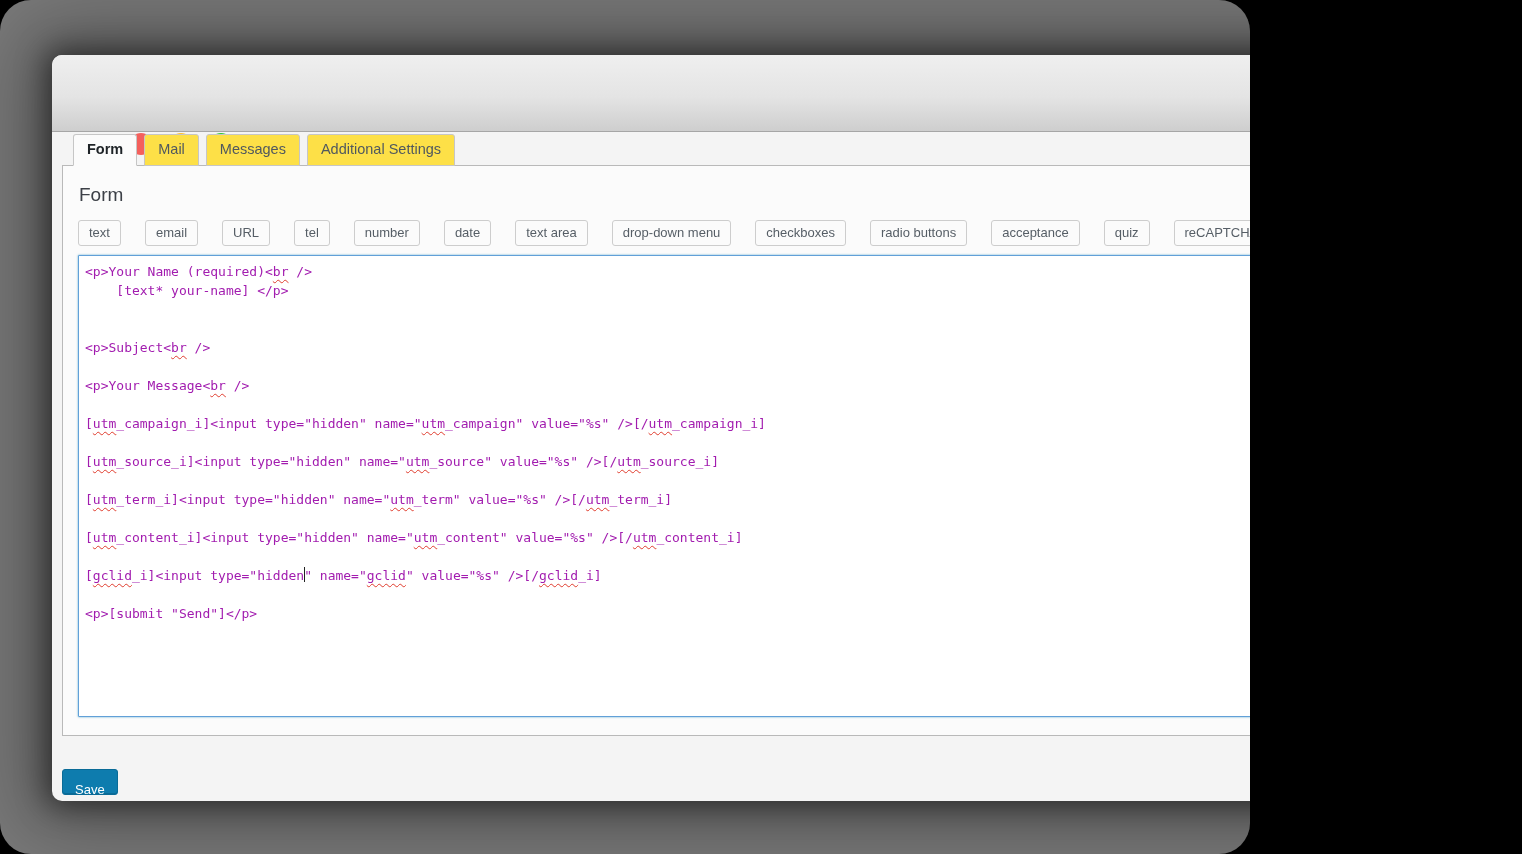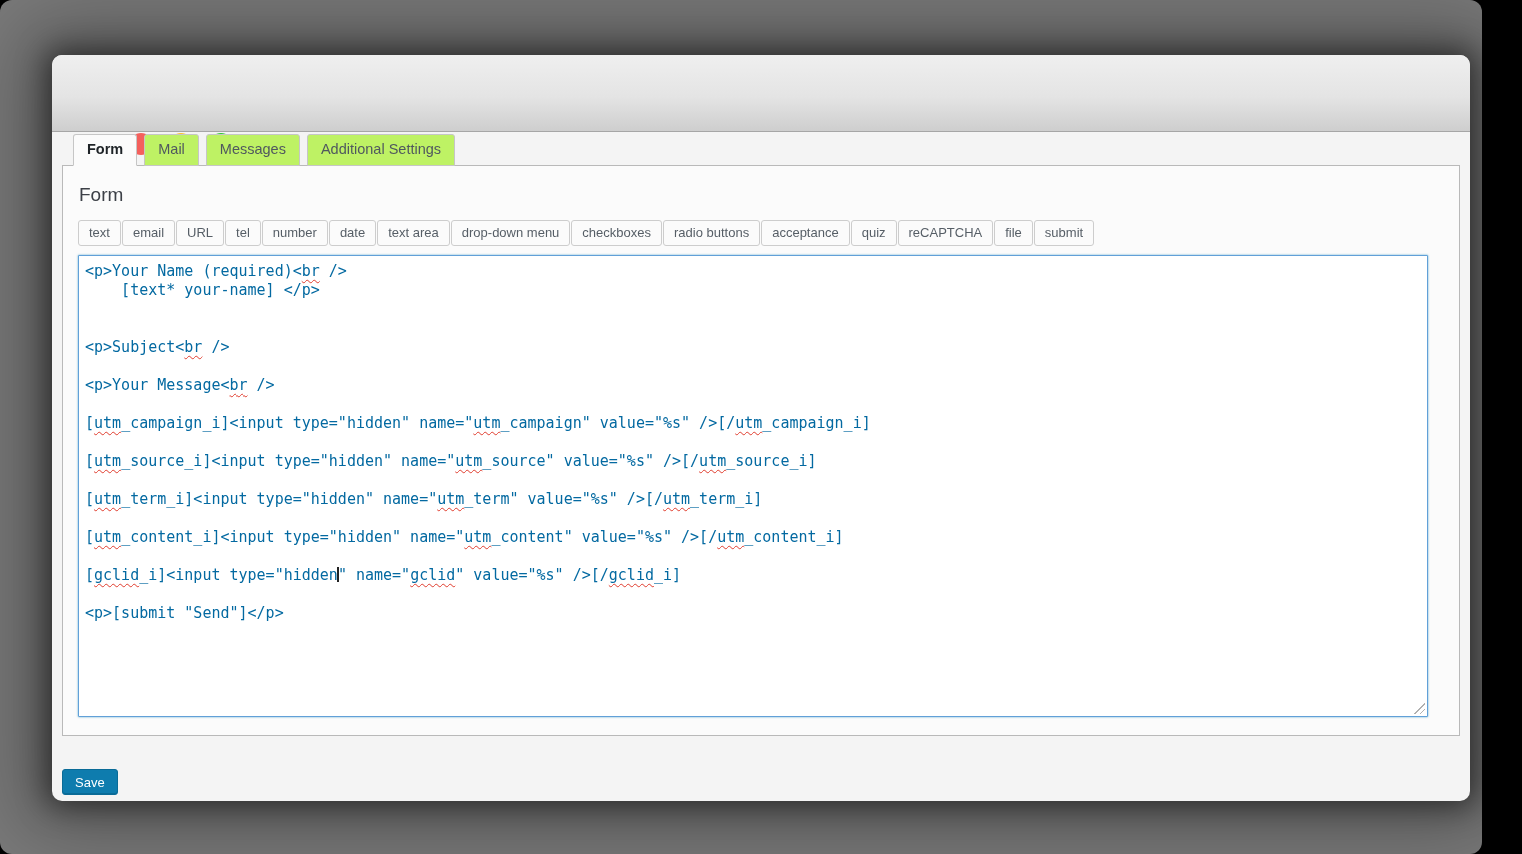--- a/index.html
+++ b/index.html
@@ -1,55 +1,55 @@
 <!DOCTYPE html>
 <html><head>
 <meta charset="utf-8">
 <style>
   html,body{margin:0;padding:0;background:#000;width:1522px;height:854px;overflow:hidden;
     font-family:"Liberation Sans", sans-serif;}
-  .backdrop{position:absolute;left:0;top:0;width:1482px;height:854px;background:#7a7a7a;
-    border-radius:12px;overflow:hidden;}
+  .backdrop{position:absolute;left:0;top:0;width:1250px;height:854px;background:#7a7a7a;
+    border-radius:31px;overflow:hidden;}
   .window{position:absolute;left:52px;top:55px;width:1418px;height:746px;background:#f4f4f4;
     border-radius:10px;overflow:hidden;
     box-shadow:0 0 28px 6px rgba(0,0,0,.5), 0 0 80px 30px rgba(0,0,0,.3);}
   
   .titlebar{height:76px;background:linear-gradient(180deg,#efefef 0%,#e4e4e4 55%,#cecece 100%);
     border-bottom:1px solid #a6a6a6;position:relative;}
   .tl{position:absolute;top:78px;width:22px;height:22px;border-radius:50%;}
   .tl.red{left:78px;background:#f4605c;}
   .tl.yellow{left:118px;background:#fbbe2e;}
   .tl.green{left:158px;background:#2fc337;}
   
   .content{padding:2px 10px 0 10px;position:relative;}
   .tabbar{display:flex;gap:7px;margin:0 0 -1px 11px;padding:0;list-style:none;position:relative;z-index:2;}
-  .tab{padding:5px 13px 6px;font-size:14.5px;line-height:19px;color:#50585f;background:#bef264;
+  .tab{padding:5px 13px 6px;font-size:14.5px;line-height:19px;color:#50585f;background:#fde047;
     border:1px solid #c6c6c6;border-radius:3px 3px 0 0;cursor:pointer;white-space:nowrap;}
   .tab.active{background:#fbfbfb;border-bottom:1px solid #fbfbfb;color:#1e2327;font-weight:bold;}
   .panel{position:relative;z-index:1;background:#fbfbfb;border:1px solid #b9b9b9;
     height:571px;box-sizing:border-box;padding:10px 15px 0 15px;}
   .panel-title{font-size:19px;font-weight:400;color:#3c4047;margin:8px 0 14px 1px;}
-  .tagrow{display:flex;flex-wrap:wrap;gap:1px;align-items:flex-end;}
+  .tagrow{display:flex;flex-wrap:wrap;gap:24px;align-items:flex-end;}
   .tagbtn{font-family:"Liberation Sans",sans-serif;font-size:13px;line-height:18px;color:#565e66;
     background:#fbfbfb;border:1px solid #cdcdcd;border-radius:3px;padding:3px 10px;height:26px;
     box-sizing:border-box;cursor:pointer;white-space:nowrap;}
   .editor{margin-top:9px;width:1350px;height:462px;box-sizing:border-box;background:#ffffff;
     border:1px solid #61a0d8;box-shadow:0 0 2px rgba(30,140,190,.8);border-radius:1px;
     padding:6px 24px 6px 6px;position:relative;overflow:hidden;cursor:text;
-    font-family:"DejaVu Sans Mono","Liberation Mono",monospace;font-size:15px;color:#0369a1;}
+    font-family:"DejaVu Sans Mono","Liberation Mono",monospace;font-size:13px;color:#a21caf;}
   .code-line{height:19px;line-height:19px;white-space:pre;}
   .sq{text-decoration:underline;text-decoration-style:wavy;text-decoration-color:#e03c2e;
     text-decoration-thickness:1px;text-underline-offset:2.5px;text-decoration-skip-ink:none;}
   .caret{display:inline-block;width:1.5px;height:15px;background:#222;vertical-align:-2px;margin:0 -1px 0 -0.5px;}
   .grip{position:absolute;right:2px;bottom:2px;width:12px;height:12px;
     background:repeating-linear-gradient(-45deg,transparent 0 3px,#9c9c9c 3px 4px);
     clip-path:polygon(100% 0,100% 100%,0 100%);opacity:.8;cursor:nwse-resize;}
   .save-row{margin:33px 0 0 0;}
   .save-btn{font-family:"Liberation Sans",sans-serif;font-size:13px;color:#fff;background:#0e7cae;
-    border:1px solid #0a6b97;border-radius:3px;height:26px;padding:5px 12px;cursor:pointer;
+    border:1px solid #0a6b97;border-radius:3px;height:26px;padding:12px 12px;cursor:pointer;
     box-shadow:inset 0 -1px 0 #0a6b97;}
 </style>
 </head>
 <body>
 
 <div class="backdrop">
   <div class="window">
 
     <div class="titlebar">
       <span class="tl red"></span>

